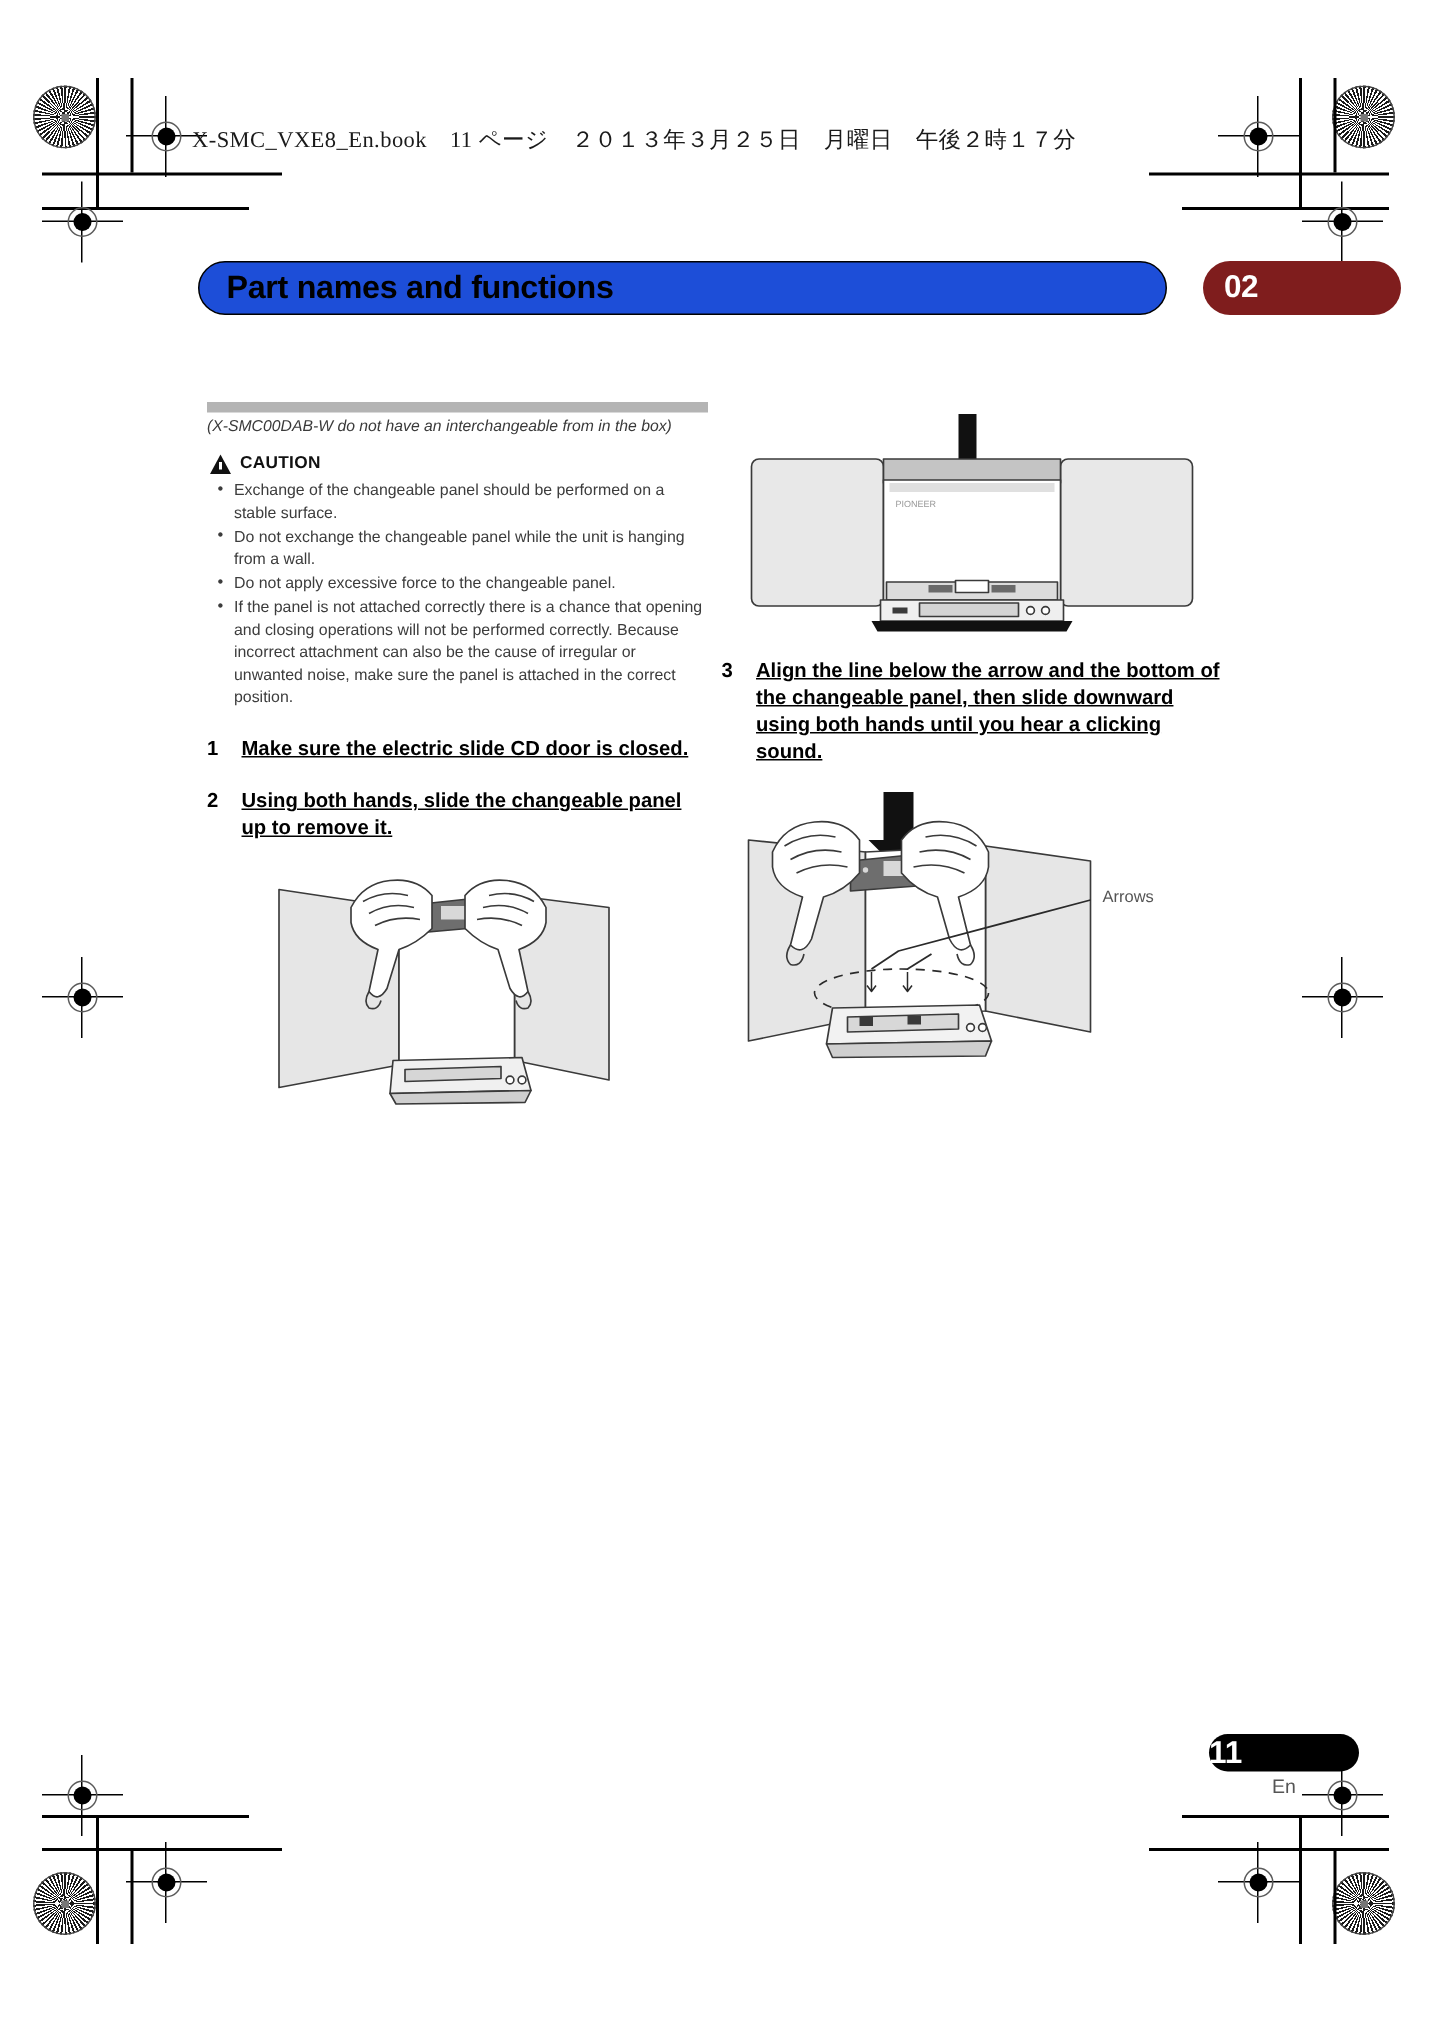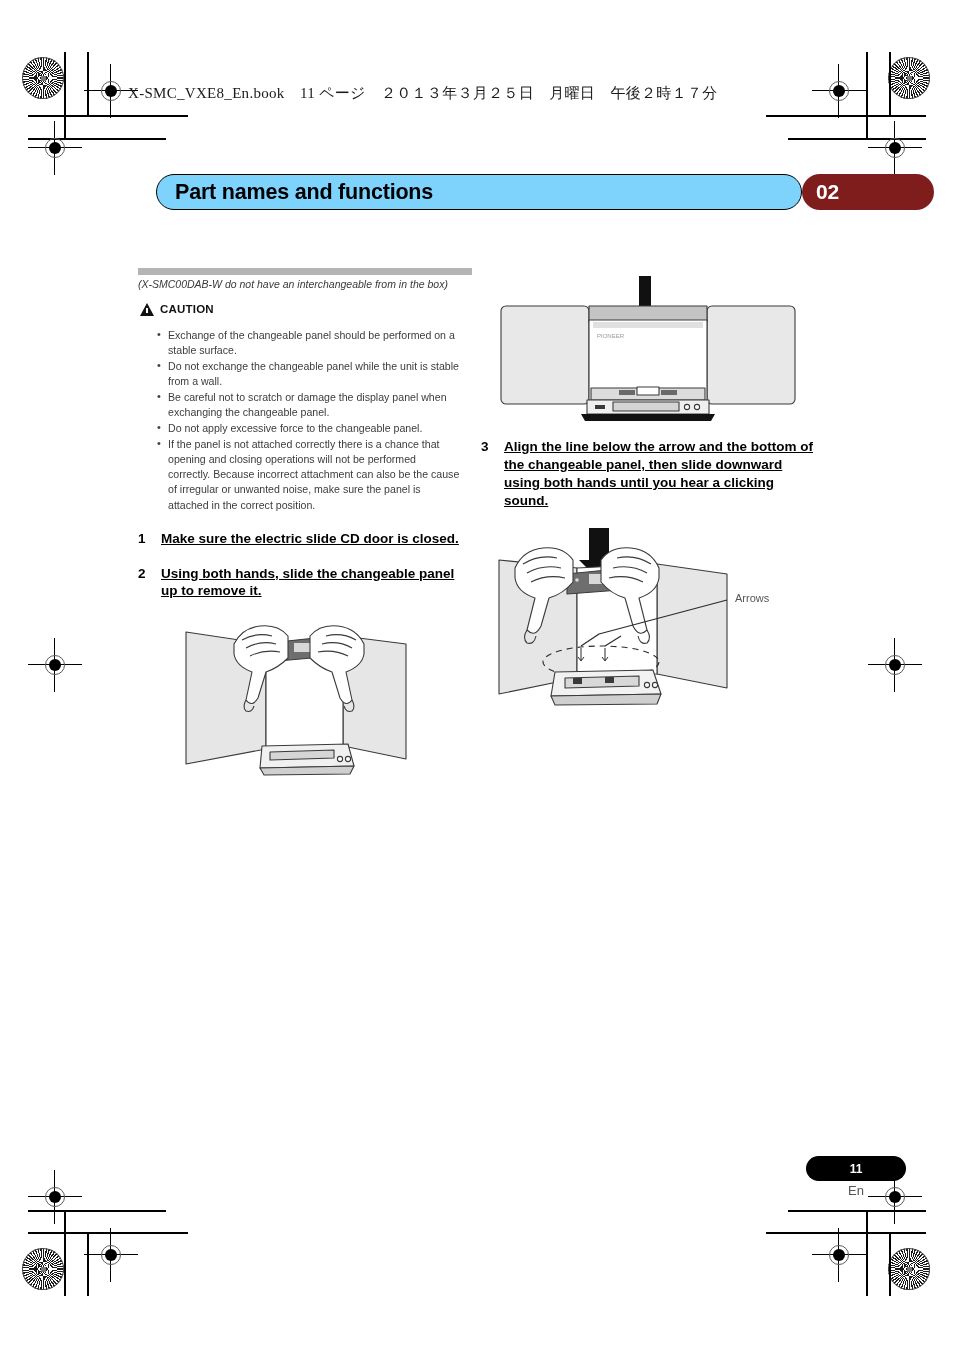--- a/index.html
+++ b/index.html
@@ -27,22 +27,22 @@
 
   
   .filehdr{
     position:absolute;left:128px;top:84px;
     font-family:"Liberation Serif", serif;font-size:15px;color:#1a1a1a;
     letter-spacing:.3px;white-space:nowrap;
   }
 
   
   .titlebar{
-    position:absolute;left:156px;top:174px;width:646px;height:36px;
-    border:1.5px solid #000;border-radius:18px;box-sizing:border-box;background:#7dd3fc;text-decoration:underline;
+    position:absolute;left:132px;top:174px;width:646px;height:36px;
+    border:1.5px solid #000;border-radius:18px;box-sizing:border-box;background:#1d4ed8;text-decoration:underline;
   }
   .titlebar .t{
     position:absolute;left:18px;top:50%;transform:translateY(-50%);
     font-size:21.5px;font-weight:bold;color:#000;white-space:nowrap;letter-spacing:-.2px;
   }
   .chapbadge{
     position:absolute;left:802px;top:174px;width:132px;height:36px;
     background:#7f1d1d;border-radius:18px;
   }
   .chapbadge .n{
@@ -62,21 +62,21 @@
   }
   .subnote{
     font-size:10.5px;font-style:italic;color:#3a3a3a;line-height:1.35;margin:2px 0 0 0;
   }
 
   .cautionhdr{display:flex;align-items:flex-start;gap:6px;margin:12px 0 4px 2px;}
   .warn-tri{width:0;height:0;border-left:7px solid transparent;border-right:7px solid transparent;border-bottom:13px solid #111;position:relative;}
   .warn-tri:after{content:"";position:absolute;left:-1px;top:5px;width:2px;height:5px;background:#fff;}
   .cautionhdr .lab{font-size:11.5px;font-weight:bold;color:#111;letter-spacing:.2px;}
 
-  ul.bullets{list-style:none;margin:12px;padding:0;}
+  ul.bullets{list-style:none;margin:0;padding:0;}
   ul.bullets li{
     position:relative;padding-left:18px;margin-bottom:1px;
     font-size:10.6px;line-height:1.42;color:#3c3c3c;
   }
   ul.bullets li:before{content:"\2022";position:absolute;left:7px;top:-1px;color:#3c3c3c;font-size:11px;}
 
   .step{
     display:flex;font-size:13.5px;font-weight:bold;color:#000;
     line-height:1.33;margin-top:17px;
   }
@@ -88,21 +88,21 @@
     position:absolute;font-size:11px;color:#555;white-space:nowrap;
   }
 
   
   .pagepill{
     position:absolute;left:806px;top:1156px;width:100px;height:25px;
     background:#000;border-radius:13px;
   }
   .pagepill .n{
     position:absolute;left:0;right:0;top:50%;transform:translateY(-50%);
-    text-align:center;color:#fff;font-size:12px;font-weight:bold;
+    color:#fff;font-size:21px;font-weight:bold;
   }
   .langlab{
     position:absolute;left:806px;top:1183px;width:100px;text-align:center;
     font-size:13px;color:#555;
   }
 </style>
 </head>
 <body>
 
 <div class="page">
@@ -208,22 +208,21 @@
 
     <p class="subnote">(X-SMC00DAB-W do not have an interchangeable from in the box)</p>
 
     <div class="cautionhdr">
       <span class="warn-tri"></span>
       <span class="lab">CAUTION</span>
     </div>
 
     <ul class="bullets">
       <li>Exchange of the changeable panel should be performed on a stable surface.</li>
-      <li>Do not exchange the changeable panel while the unit is stable from a wall.</li>
-      <li>Be careful not to scratch or damage the display panel when exchanging the changeable panel.</li>
+      <li>Do not exchange the changeable panel while the unit is hanging from a wall.</li>
       <li>Do not apply excessive force to the changeable panel.</li>
       <li>If the panel is not attached correctly there is a chance that opening and closing operations will not be performed correctly. Because incorrect attachment can also be the cause of irregular or unwanted noise, make sure the panel is attached in the correct position.</li>
     </ul>
 
     <div class="step">
       <span class="num">1</span>
       <span class="txt">Make sure the electric slide CD door is closed.</span>
     </div>
 
     <div class="step">

